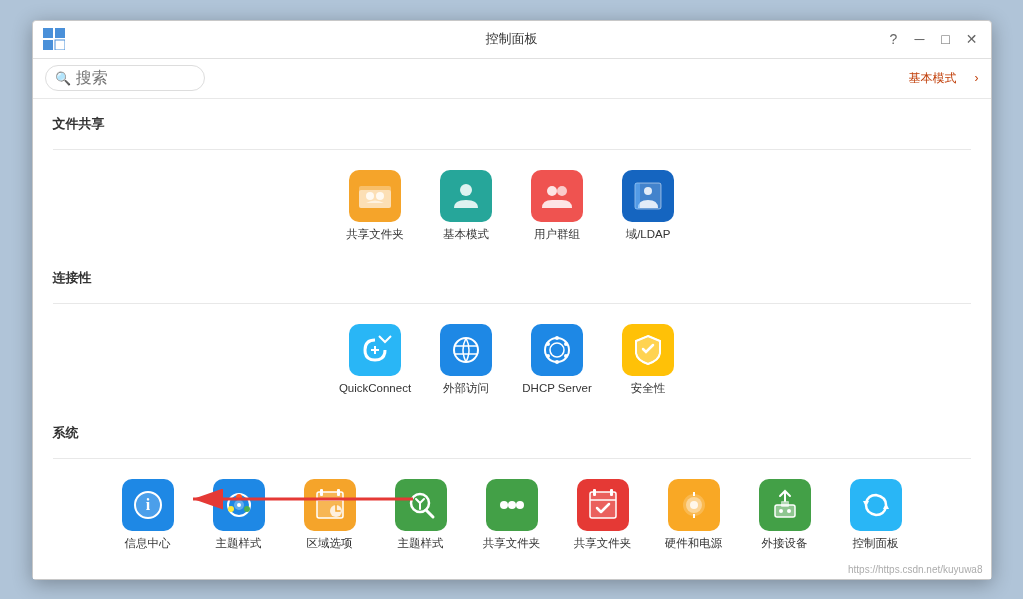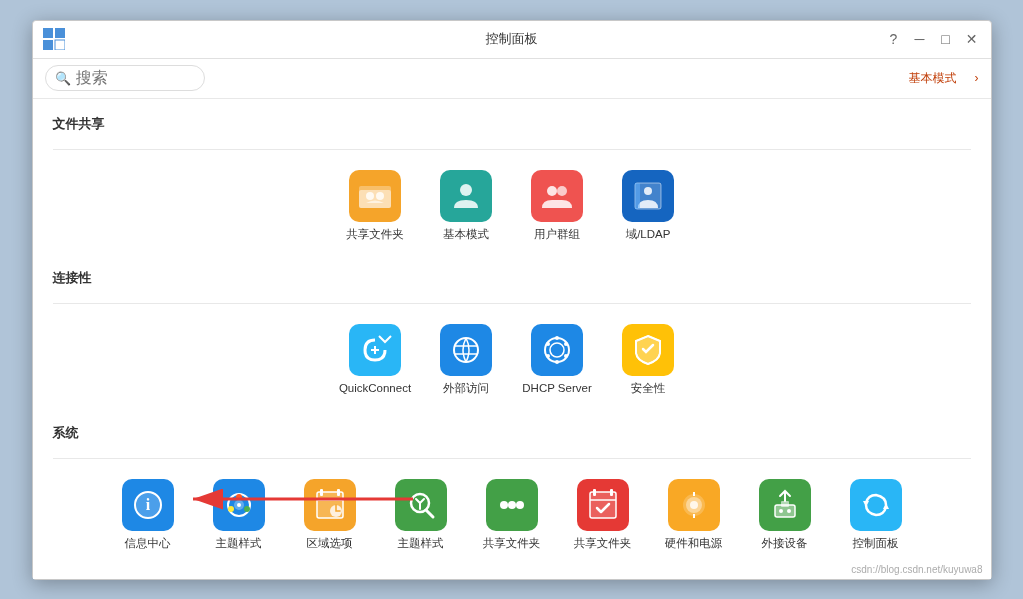--- a/index.html
+++ b/index.html
@@ -470,14 +470,14 @@
 
   <svg class="annotation-arrow" style="position:absolute; bottom:50px; left:200px; width:400px; height:60px; pointer-events:none; z-index:20;" viewBox="0 0 400 60">
     <defs>
       <marker id="arrowhead" markerWidth="10" markerHeight="7" refX="10" refY="3.5" orient="auto">
         <polygon points="0 0, 10 3.5, 0 7" fill="#e53935"></polygon>
       </marker>
     </defs>
     <line x1="380" y1="30" x2="160" y2="30" stroke="#e53935" stroke-width="3" marker-end="url(#arrowhead)"></line>
   </svg>
 
-  <div class="watermark">csdn://blog.csdn.net/kuyuwa8</div>
+  <div class="watermark">https://https.csdn.net/kuyuwa8</div>
 </div>
 
 </body></html>

